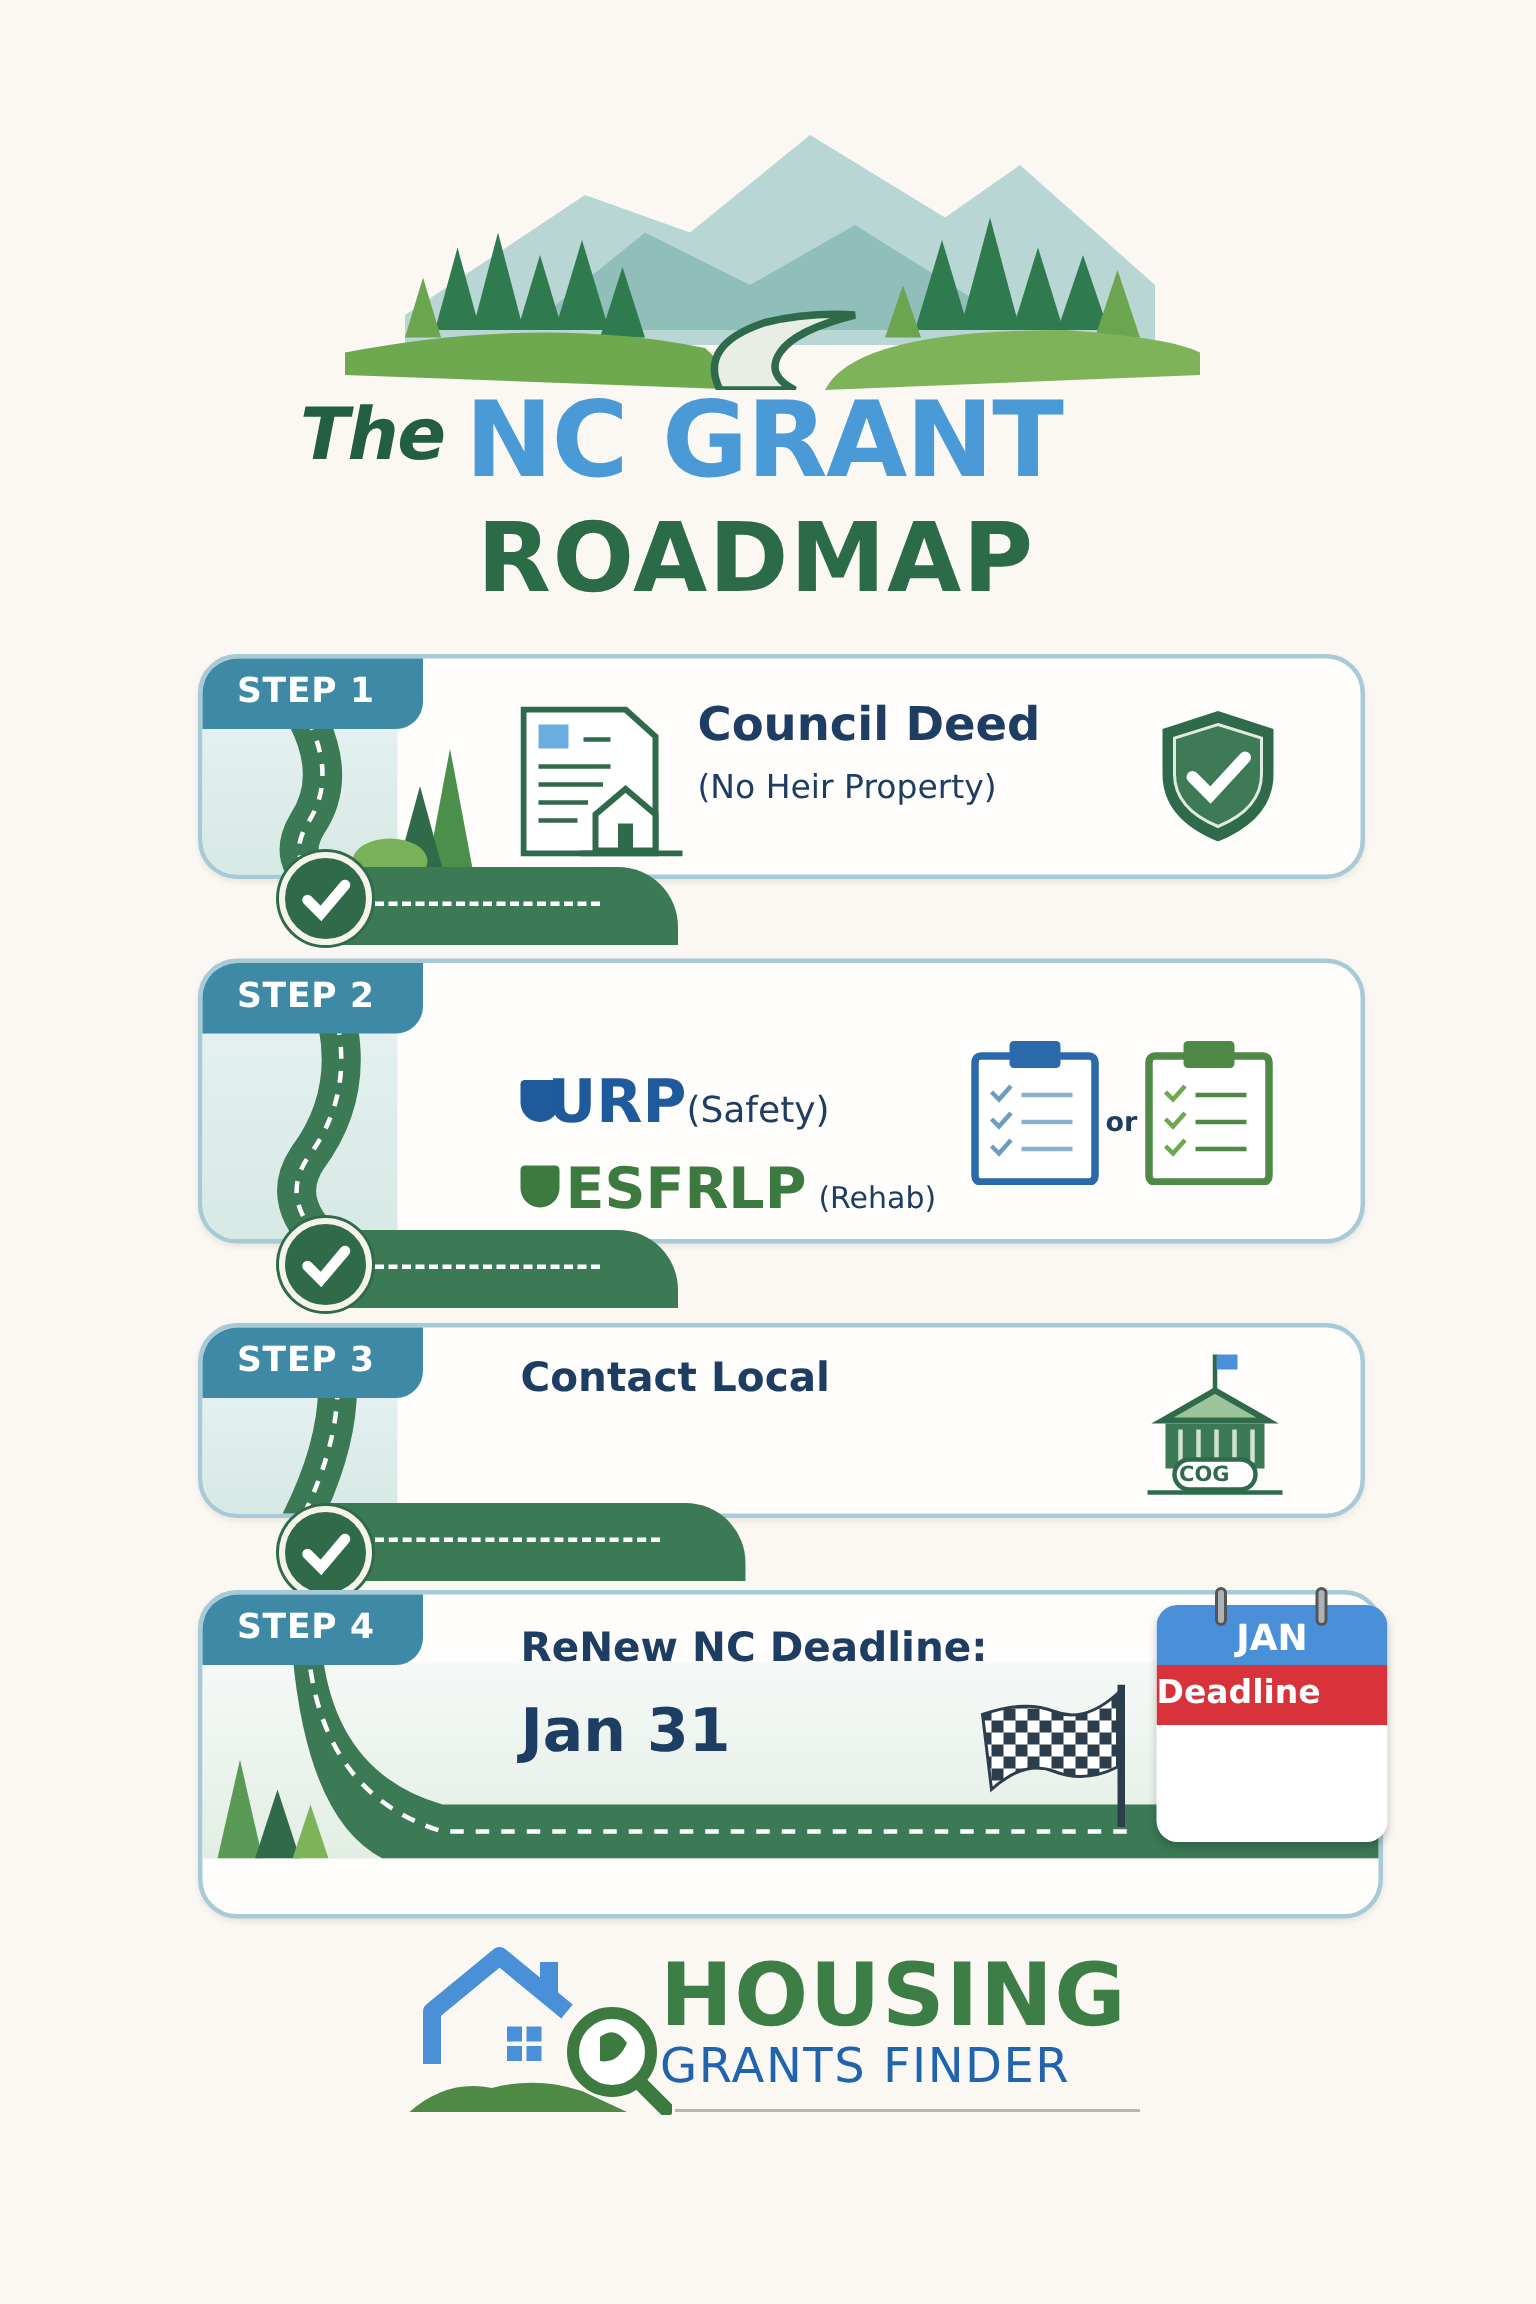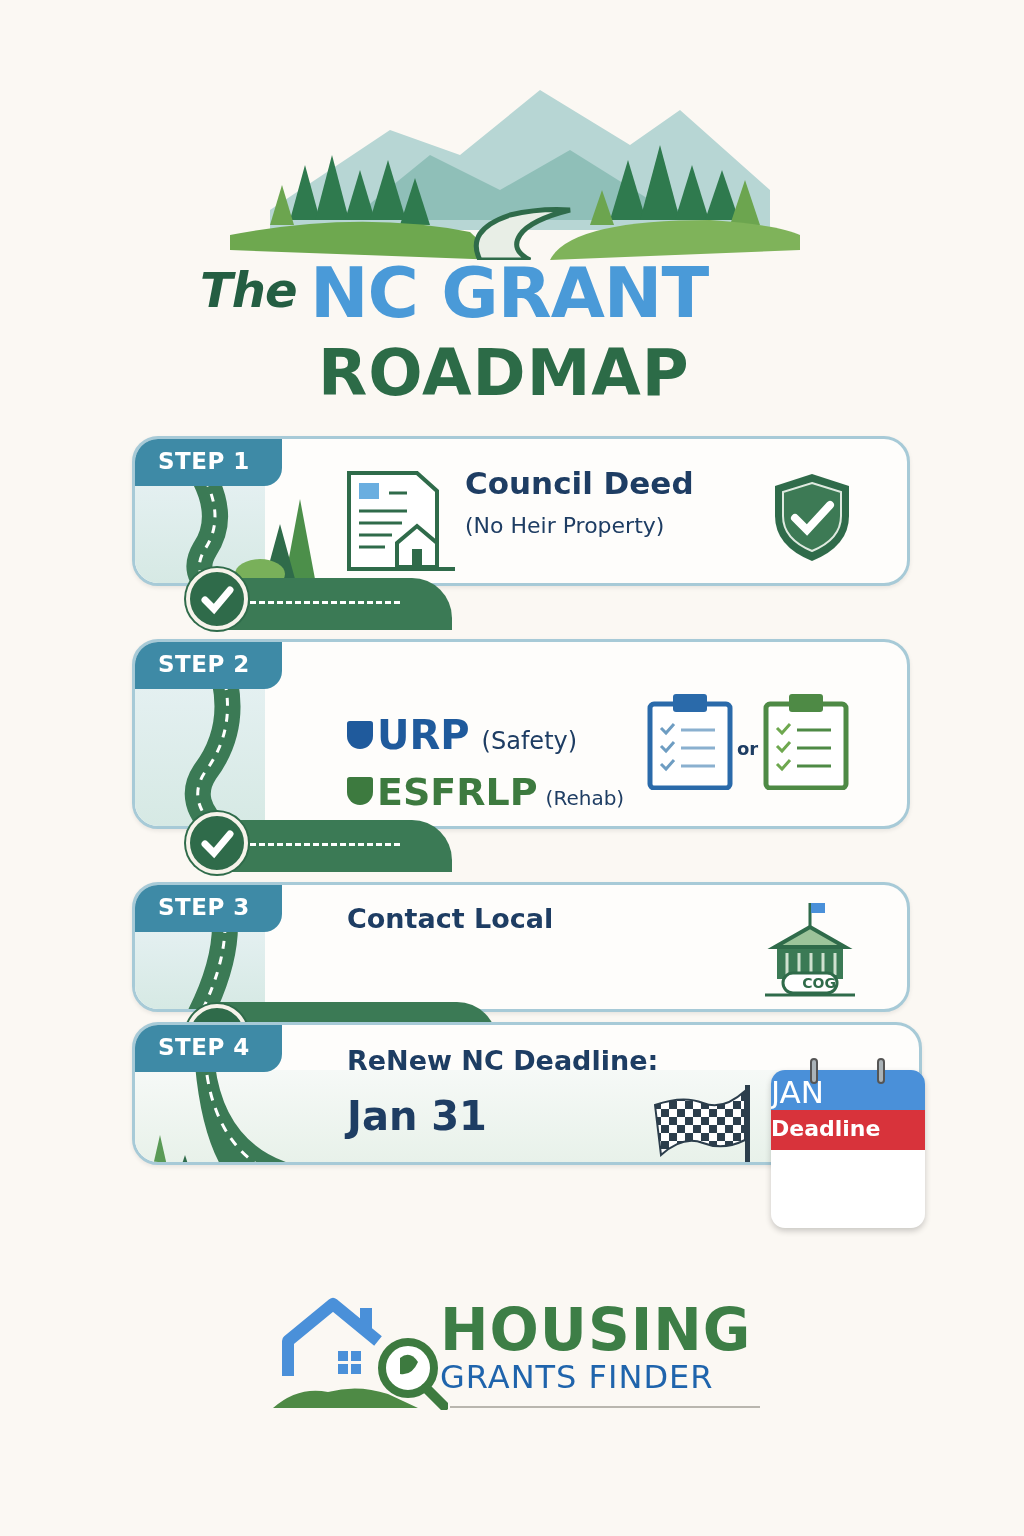--- a/index.html
+++ b/index.html
@@ -93,21 +93,21 @@
     </svg>
 </div>
 
 <div class="card" style="top:639px;height:190px">
   <div class="road-strip"></div>
   <svg class="abs" style="left:30px;top:40px" width="110" height="150">
     <path d="M60,0 Q70,50 40,90 Q20,120 55,150" stroke="#3b7a55" stroke-width="26" fill="none"></path>
     <path d="M60,0 Q70,50 40,90 Q20,120 55,150" stroke="#fff" stroke-width="3" stroke-dasharray="8 8" fill="none"></path>
   </svg>
   <div class="badge">STEP 2</div>
-  <div class="abs" style="left:212px;top:70px;display:flex;align-items:baseline;gap:12px">
+  <div class="abs" style="left:212px;top:70px;display:flex;align-items:baseline;">
     <span style="display:inline-block;width:26px;height:28px;background:#1f5a9c;border-radius:3px 3px 14px 14px"></span>
     <span style="font-family:'DejaVu Sans',sans-serif;font-weight:bold;font-size:40px;color:#1f5a9c;margin-left:-8px">URP</span>
     <span style="font-family:'DejaVu Sans',sans-serif;font-size:24px;color:#1e3d63">(Safety)</span>
   </div>
   <div class="abs" style="left:212px;top:128px;display:flex;align-items:baseline;gap:8px">
     <span style="display:inline-block;width:26px;height:28px;background:#3d7a3f;border-radius:3px 3px 14px 14px"></span>
     <span style="font-family:'DejaVu Sans',sans-serif;font-weight:bold;font-size:38px;color:#3d7a3f;margin-left:-4px">ESFRLP</span>
     <span style="font-family:'DejaVu Sans',sans-serif;font-size:20px;color:#1e3d63">(Rehab)</span>
   </div>
   <svg class="abs" style="left:510px;top:48px" width="90" height="100">
@@ -164,31 +164,31 @@
     <g stroke="#cfe1cf" stroke-width="3">
         <line x1="32" y1="56" x2="32" y2="78"></line>
         <line x1="44" y1="56" x2="44" y2="78"></line>
         <line x1="56" y1="56" x2="56" y2="78"></line>
         <line x1="68" y1="56" x2="68" y2="78"></line>
         <line x1="80" y1="56" x2="80" y2="78"></line>
       </g>
     <rect x="28" y="76" width="54" height="20" rx="10" fill="#fff" stroke="#2f6b4a" stroke-width="3"></rect>
     <line x1="10" y1="98" x2="100" y2="98" stroke="#2f6b4a" stroke-width="3"></line>
   </svg>
-  <div class="abs" style="left:651px;top:90px;width:50px;text-align:right;font-family:'DejaVu Sans',sans-serif;font-weight:bold;font-size:14px;color:#2f6b4a">COG</div>
+  <div class="abs" style="left:651px;top:90px;width:50px;text-align:left;font-family:'DejaVu Sans',sans-serif;font-weight:bold;font-size:14px;color:#2f6b4a">COG</div>
 </div>
 <div class="connector" style="left:212px;top:1002px;width:285px"></div>
 <div class="dash" style="left:250px;top:1025px;width:190px"></div>
 <div class="check" style="left:186px;top:1004px">
   <svg width="54" height="54" viewBox="0 0 54 54">
       <path d="M15,28 L24,37 L40,18" stroke="#fff" stroke-width="7" fill="none" stroke-linecap="round"></path>
     </svg>
 </div>
 
-<div class="card" style="top:1022px;height:143px;width:790px">
+<div class="card" style="top:1060px;height:219px;width:790px">
   <div class="abs" style="left:0;top:45px;width:790px;height:131px;background:linear-gradient(#f6f9f7,#e2eee4)"></div>
   <svg class="abs" style="left:0;top:40px" width="790" height="136">
     <polygon points="10,136 25,70 40,136" fill="#5a9a56"></polygon>
       <polygon points="35,136 50,90 65,136" fill="#2f6b4a"></polygon>
     <polygon points="60,136 72,100 84,136" fill="#7fb35a"></polygon>
     <path d="M80,0 Q90,80 160,100 L790,100 L790,136 L120,136 Q70,110 60,0 Z" fill="#3b7a55"></path>
     <path d="M72,10 Q85,95 160,118 L620,118" stroke="#fff" stroke-width="3" stroke-dasharray="9 8" fill="none"></path>
   </svg>
   <div class="badge">STEP 4</div>
   <div class="txt-h" style="left:212px;top:20px;font-size:27px">ReNew NC Deadline:</div>
@@ -201,21 +201,21 @@
           <rect x="8" y="8" width="8" height="8" fill="#2c3e4c"></rect>
           <rect x="8" width="8" height="8" fill="#fff"></rect>
           <rect y="8" width="8" height="8" fill="#fff"></rect>
         </pattern>
       </defs>
     <path d="M2,20 Q30,10 50,18 T92,6 V55 Q70,66 50,58 T8,70 Z" fill="url(#chk)" stroke="#2c3e4c" stroke-width="2"></path>
   </svg>
 </div>
 
 <div class="abs" style="left:771px;top:1070px;width:154px;height:158px;border-radius:14px;overflow:hidden;background:#fff;box-shadow:0 3px 6px rgba(0,0,0,.2)">
-  <div style="height:40px;background:#4a90d9;color:#fff;font-family:'DejaVu Sans',sans-serif;font-weight:normal;font-size:31px;line-height:44px">JAN</div>
+  <div style="height:40px;background:#4a90d9;color:#fff;text-align:center;font-family:'DejaVu Sans',sans-serif;font-weight:bold;font-size:24px;line-height:44px">JAN</div>
   <div style="height:40px;background:#d8333b;color:#fff;text-align:left;font-family:'DejaVu Sans',sans-serif;font-weight:bold;font-size:22px;line-height:38px">Deadline</div>
 </div>
 <div class="abs" style="left:810px;top:1058px;width:8px;height:26px;border-radius:4px;background:#aab3b8;border:2px solid #555"></div>
 <div class="abs" style="left:877px;top:1058px;width:8px;height:26px;border-radius:4px;background:#aab3b8;border:2px solid #555"></div>
 
 <svg class="abs" style="left:268px;top:1296px" width="180" height="114">
   <path d="M20,80 V45 L65,8 L110,45" stroke="#4a90d9" stroke-width="12" fill="none" stroke-linejoin="round"></path>
   <rect x="92" y="12" width="12" height="20" fill="#4a90d9"></rect>
   <g fill="#4a90d9">
       <rect x="70" y="55" width="10" height="10"></rect>

